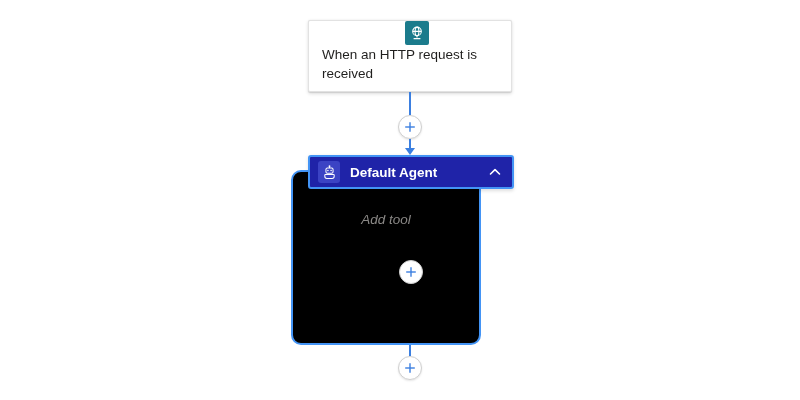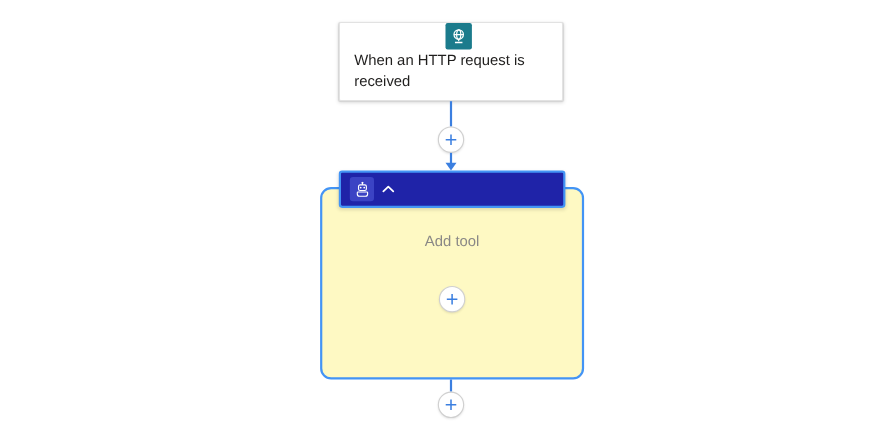--- a/index.html
+++ b/index.html
@@ -95,26 +95,27 @@
     line-height: 19px;
     color: #201f1e;
     font-family: "Liberation Sans", sans-serif;
   }
 
   
   #agent-container {
     position: absolute;
     left: 291px;
     top: 170px;
-    width: 240px;
+    width: 190px;
     height: 175px;
     border: 2px solid #4394f5;
     border-radius: 10px;
-    background: #fef9c3;
-    box-sizing: border-box;
+    background: #000000;
+    box-sizing: border-box;
+    font-style: italic;
   }
   #agent-body {
     position: absolute;
     left: 0;
     top: 0;
     width: 100%;
     height: 100%;
     display: flex;
     flex-direction: column;
     align-items: center;
@@ -218,20 +219,21 @@
     <div id="agent-icon">
       <svg width="15" height="15" viewBox="0 0 16 16" aria-hidden="true">
         <line x1="8" y1="1.2" x2="8" y2="3.2" stroke="#ffffff" stroke-width="1.1"></line>
         <circle cx="8" cy="1.3" r="1.0" fill="#ffffff"></circle>
         <rect x="4.2" y="3.3" width="7.6" height="5.4" rx="1.5" fill="none" stroke="#ffffff" stroke-width="1.1"></rect>
         <circle cx="6.3" cy="5.9" r="0.85" fill="#ffffff"></circle>
         <circle cx="9.7" cy="5.9" r="0.85" fill="#ffffff"></circle>
         <path d="M3.6 10.2 h8.8 a0.6 0.6 0 0 1 0.6 0.6 v1.3 a2.2 2.2 0 0 1 -2.2 2.2 h-5.6 a2.2 2.2 0 0 1 -2.2 -2.2 v-1.3 a0.6 0.6 0 0 1 0.6 -0.6 z" fill="none" stroke="#ffffff" stroke-width="1.1"></path>
       </svg>
     </div>
+    <div id="agent-title">Default Agent</div>
     <div id="agent-collapse">
       <svg width="14" height="14" viewBox="0 0 14 14" aria-hidden="true">
         <polyline points="2.5,9 7,4.6 11.5,9" fill="none" stroke="#ffffff" stroke-width="1.6" stroke-linecap="round" stroke-linejoin="round"></polyline>
       </svg>
     </div>
   </div>
 
   <div class="conn-line" style="left:409px; top:345px; height:11px;"></div>
   <div class="plus-btn" style="left:398px; top:356px;">
     <svg width="12" height="12" viewBox="0 0 12 12" aria-hidden="true">

